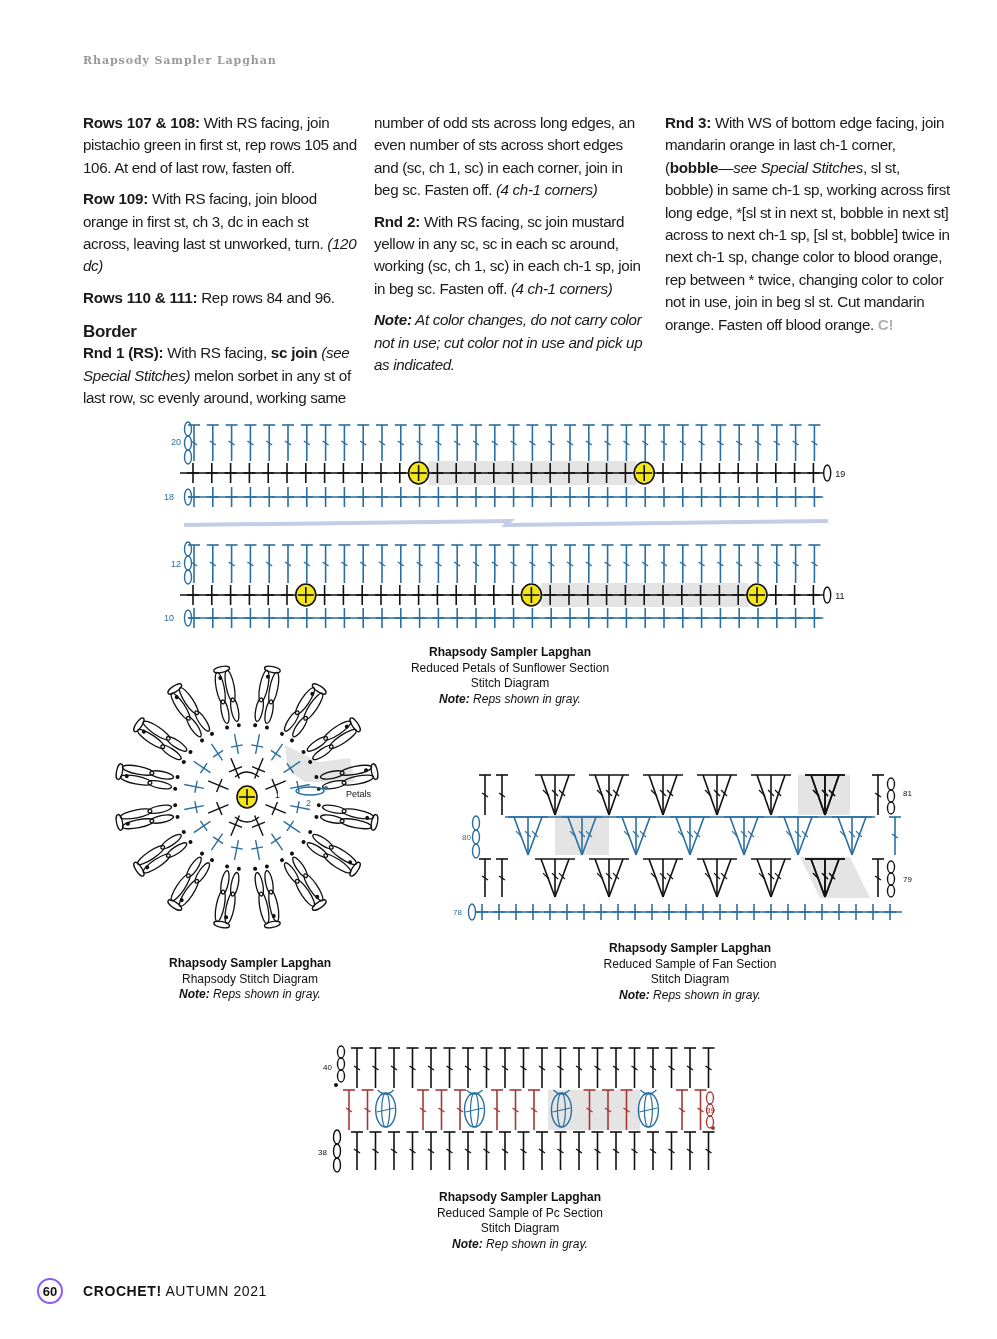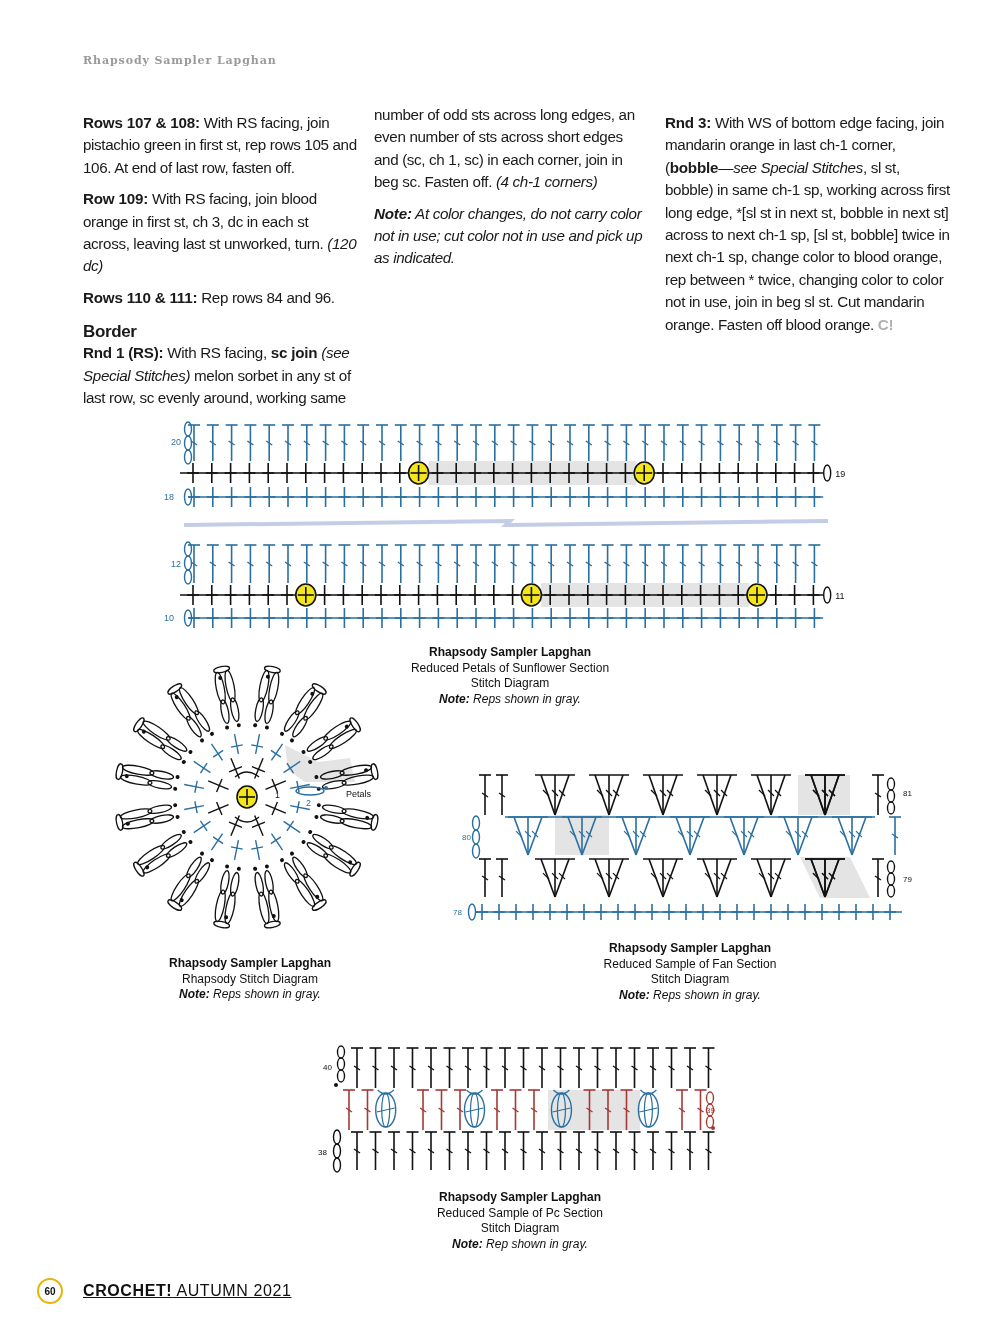--- a/index.html
+++ b/index.html
@@ -13,39 +13,40 @@
   #col1 { left: 83px; width: 275px; }
   #col2 { left: 374px; width: 275px; }
   #col3 { left: 665px; width: 285px; }
   .c-mark { color: #b0b0b0; font-weight: bold; font-family: "Liberation Sans", sans-serif; }
   svg { position: absolute; }
   .caption { position: absolute; text-align: center; font-family: "Liberation Sans", sans-serif; font-size: 12px; line-height: 15.6px; color: #111; }
   .caption .t { font-weight: bold; }
   .caption .n { font-style: italic; }
   .caption .n b { font-weight: bold; }
   .footer { position: absolute; left: 37px; top: 1278px; display: flex; align-items: center; }
-  .page-num { width: 26px; height: 26px; border: 2px solid #eab308; border-radius: 50%; display: flex; align-items: center; justify-content: center; font-weight: bold; font-size: 10px; }
-  .mag { margin-left: 20px; font-size: 16px; letter-spacing: 0.6px; text-decoration: underline; }
+  .page-num { width: 26px; height: 26px; border: 2px solid #8b5cf6; border-radius: 50%; display: flex; align-items: center; justify-content: center; font-weight: bold; font-size: 13px; }
+  .mag { margin-left: 20px; font-size: 14px; letter-spacing: 0.6px; }
   .mag b { font-weight: 900; }
 </style>
 </head>
 <body>
 
 <div class="running-head">Rhapsody Sampler Lapghan</div>
 
 <div class="col" id="col1">
   <p><span class="b">Rows 107 &amp; 108:</span><span> With RS facing, join pistachio green in first st, rep rows 105 and 106. At end of last row, fasten off.</span></p>
   <p><span class="b">Row 109:</span><span> With RS facing, join blood orange in first st, ch 3, dc in each st across, leaving last st unworked, turn. </span><span class="i">(120 dc)</span></p>
   <p><span class="b">Rows 110 &amp; 111:</span><span> Rep rows 84 and 96.</span></p>
   <h3>Border</h3>
   <p><span class="b">Rnd 1 (RS):</span><span> With RS facing, </span><span class="b">sc join</span><span class="i"> (see Special Stitches)</span><span> melon sorbet in any st of last row, sc evenly around, working same</span></p>
 </div>
 
-<div class="col" id="col2" style="top:104px;">
+<div class="col" id="col2" style="top:112px;">
   <p><span>number of odd sts across long edges, an even number of sts across short edges and (sc, ch 1, sc) in each corner, join in beg sc. Fasten off. </span><span class="i">(4 ch-1 corners)</span></p>
+  <p><span class="b">Rnd 2:</span><span> With RS facing, sc join mustard yellow in any sc, sc in each sc around, working (sc, ch 1, sc) in each ch-1 sp, join in beg sc. Fasten off. </span><span class="i">(4 ch-1 corners)</span></p>
   <p class="i"><span class="b">Note:</span><span> At color changes, do not carry color not in use; cut color not in use and pick up as indicated.</span></p>
 </div>
 
 <div class="col" id="col3">
   <p><span class="b">Rnd 3:</span><span> With WS of bottom edge facing, join mandarin orange in last ch-1 corner, (</span><span class="b">bobble</span><span class="i">—see Special Stitches</span><span>, sl st, bobble) in same ch-1 sp, working across first long edge, *[sl st in next st, bobble in next st] across to next ch-1 sp, [sl st, bobble] twice in next ch-1 sp, change color to blood orange, rep between * twice, changing color to color not in use, join in beg sl st. Cut mandarin orange. Fasten off blood orange. </span><span class="c-mark">C!</span></p>
 </div>
 
 <svg id="svg-sun-section" style="left:160px;top:415px;" width="700" height="215">
     <rect x="268.4" y="46" width="208" height="24" fill="#e4e4e4"></rect>
     <g>

